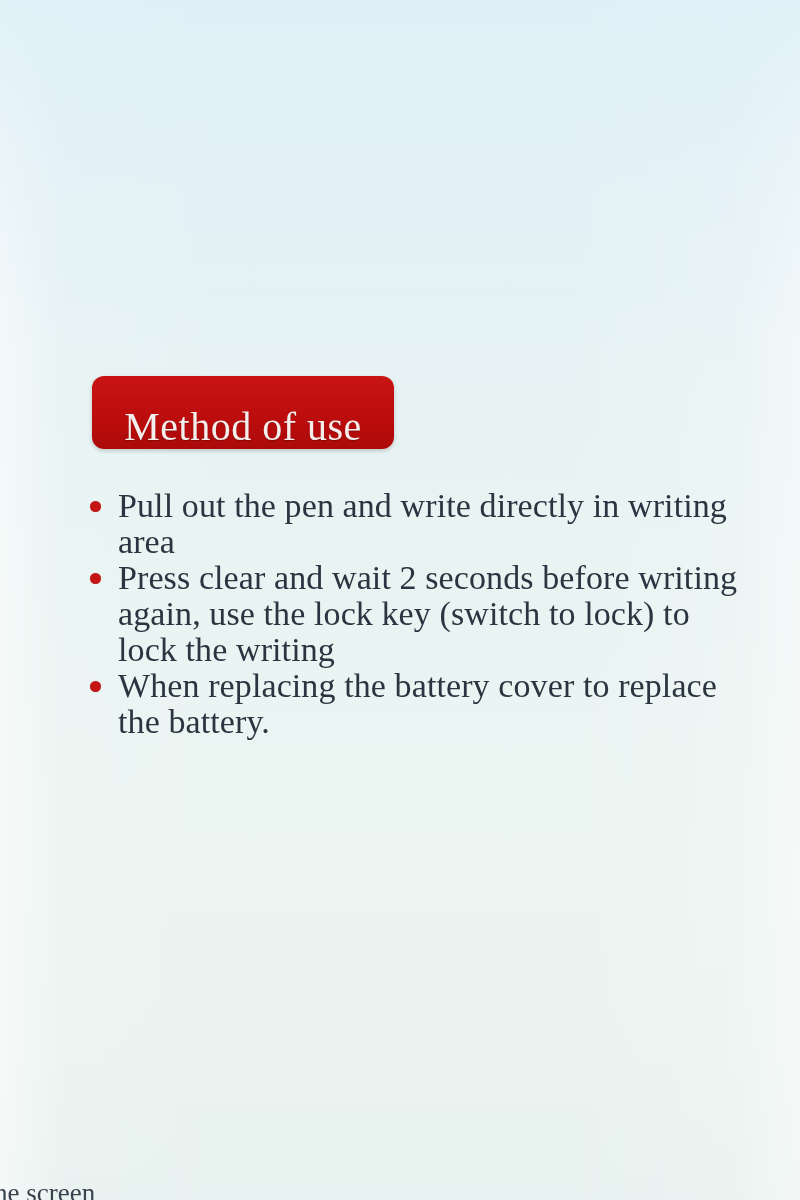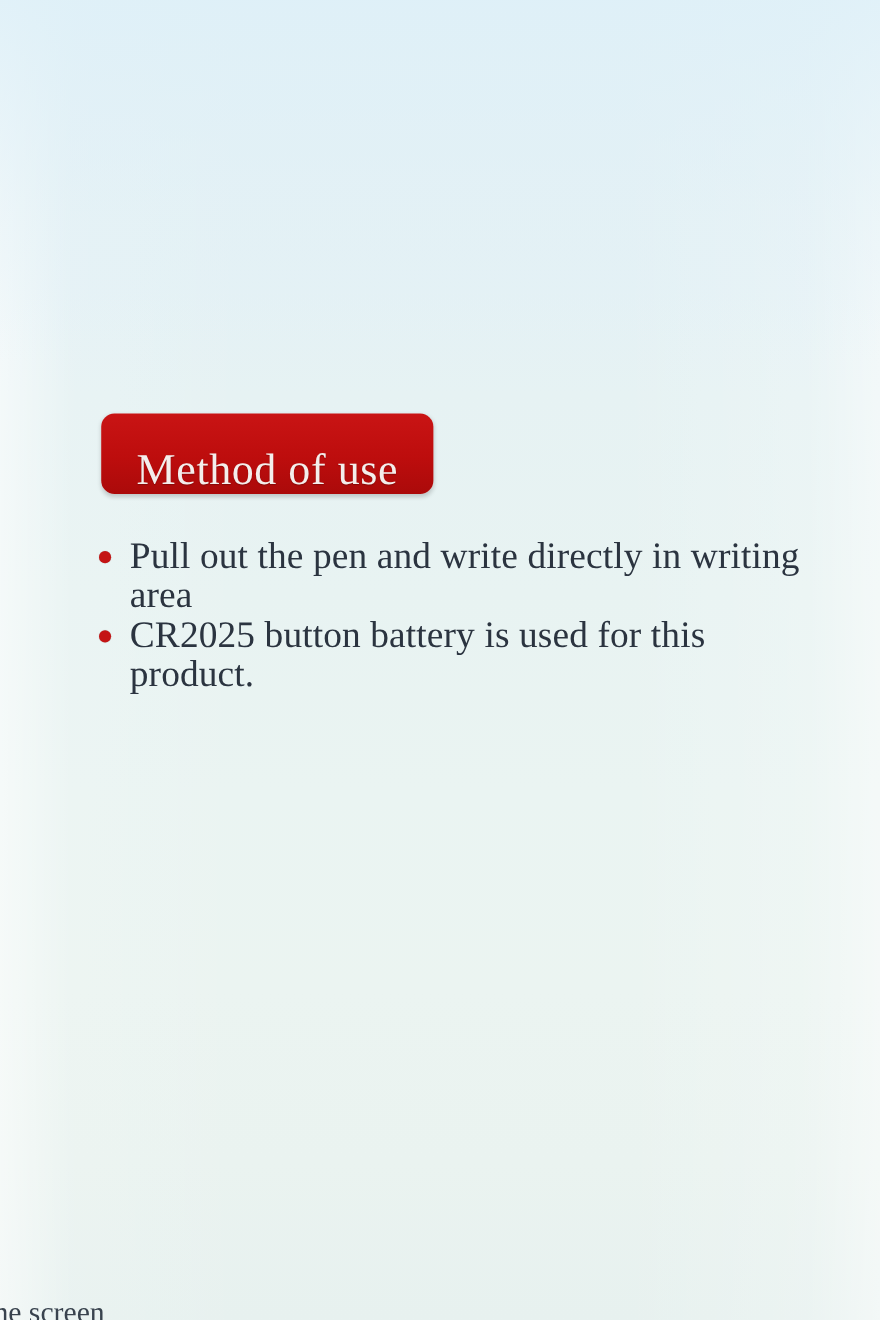--- a/index.html
+++ b/index.html
@@ -145,20 +145,24 @@
       <span>Method of use</span>
     </div>
 
     <ul class="bullet-list">
       <li class="bullet-item">
         <span class="bullet-dot"></span>
         <span class="bullet-text">Pull out the pen and write directly in writing area</span>
       </li>
       <li class="bullet-item">
         <span class="bullet-dot"></span>
-        <span class="bullet-text">CR2025 button battery is used for this product.</span>
+        <span class="bullet-text">Press clear and wait 2 seconds before writing again, use the lock key (switch to lock) to lock the writing</span>
+      </li>
+      <li class="bullet-item">
+        <span class="bullet-dot"></span>
+        <span class="bullet-text">When replacing the battery cover to replace the battery.</span>
       </li>
     </ul>
 
     <div class="bottom-cut">he screen</div>
 
   </div>
 </div>
 
 </body></html>

